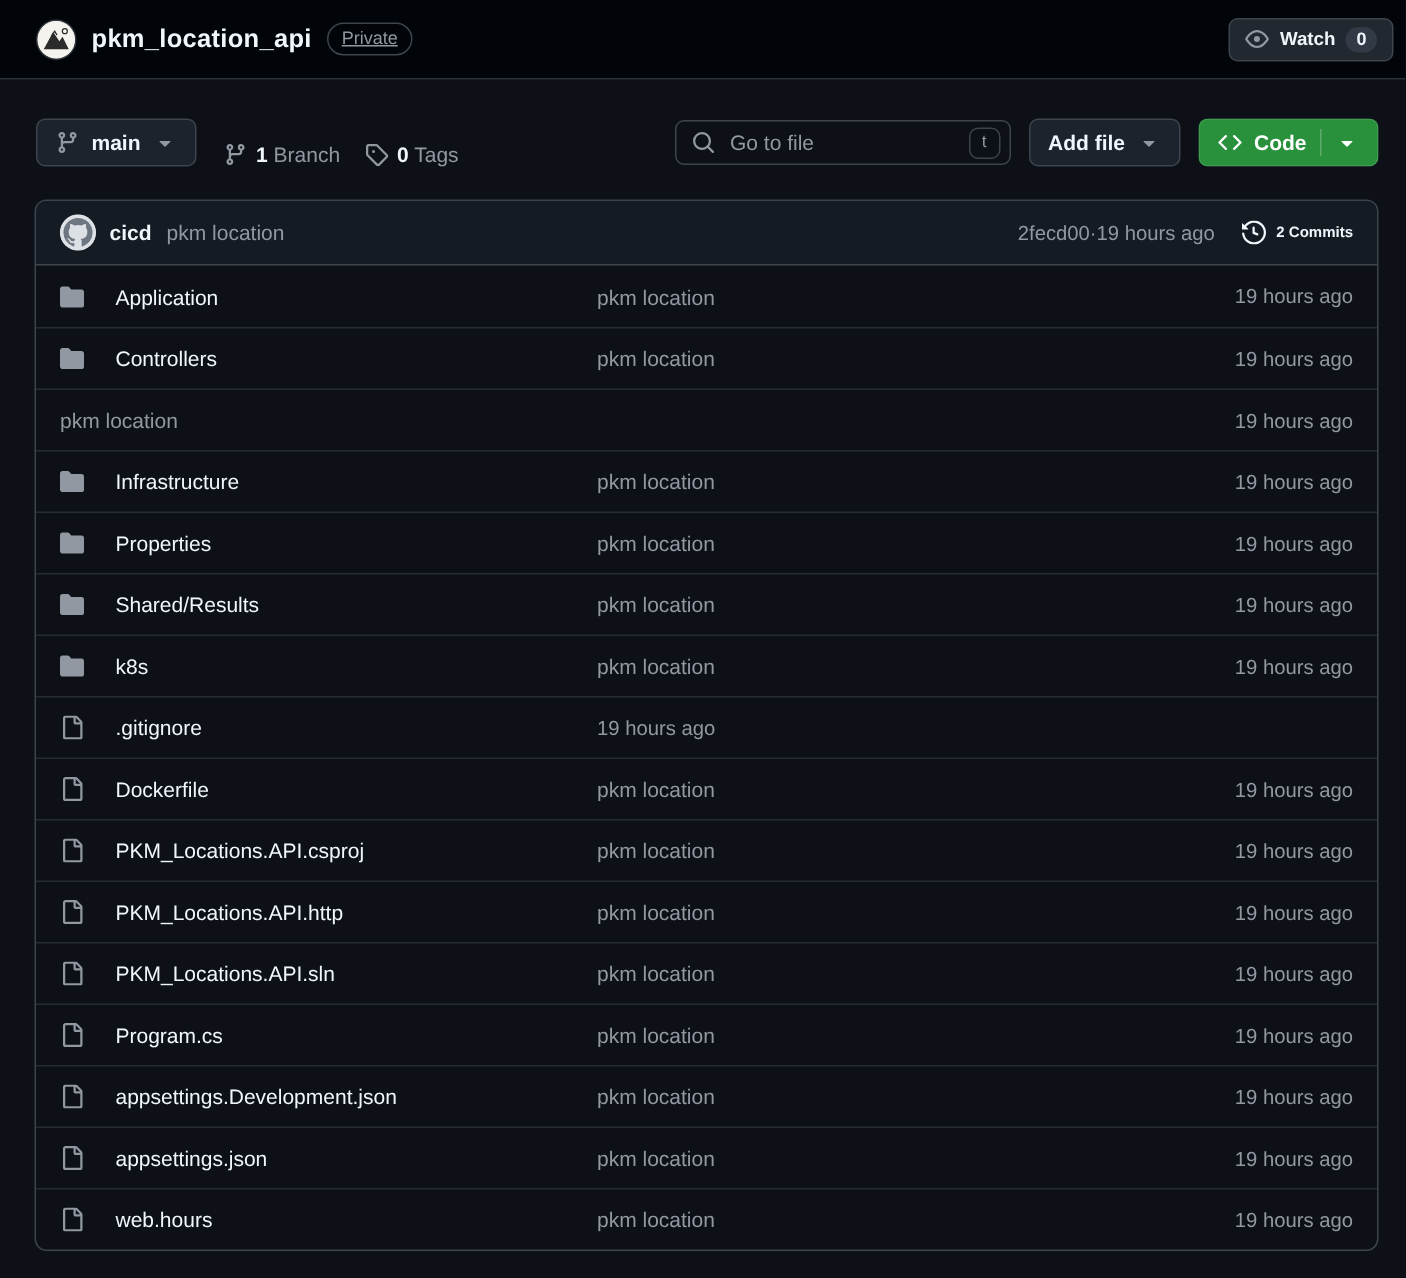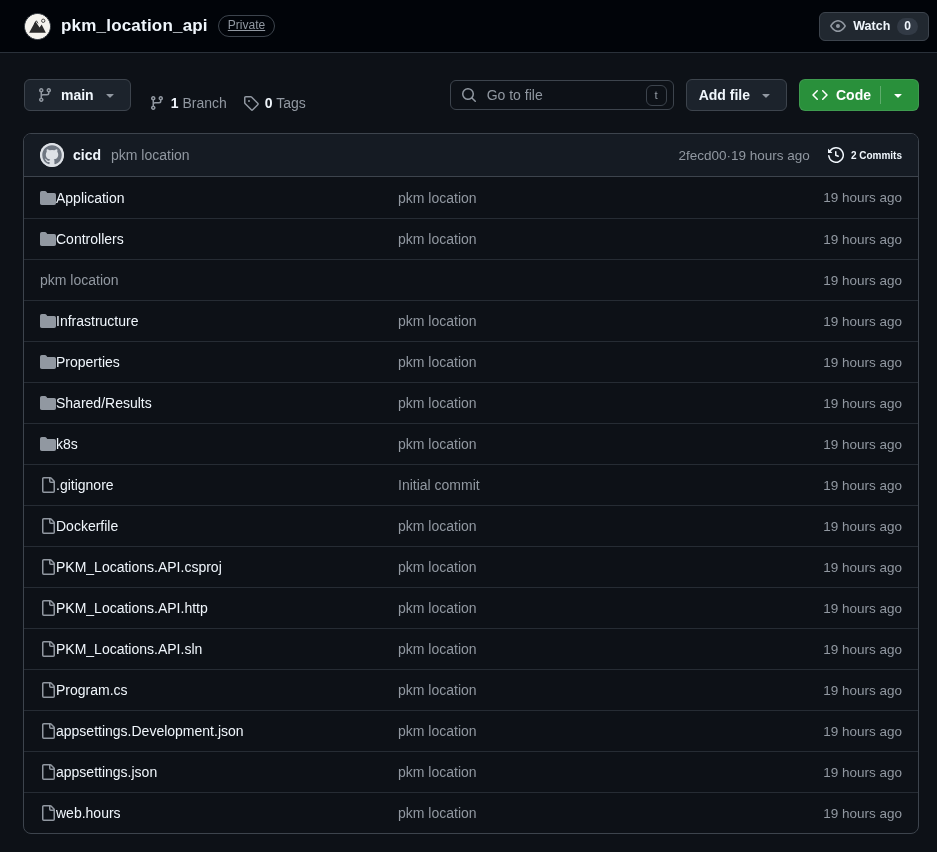--- a/index.html
+++ b/index.html
@@ -132,21 +132,21 @@
   .file-row {
     height: 41px;
     display: flex; align-items: center;
     padding: 0 16px;
     border-top: 1px solid rgba(61,68,77,0.55);
     cursor: pointer;
   }
   .file-row:first-of-type { border-top: none; }
   .cell-name {
     width: 358px; flex: none;
-    display: flex; align-items: flex-end; gap: 0;
+    display: flex; align-items: flex-end; gap: 21px;
   }
   .cell-name .icon { color: #9198a1; flex: none; }
   .file-name { color: #f0f6fc; font-size: 14px; white-space: nowrap; }
   .cell-msg { flex: 1; color: #9198a1; font-size: 14px; white-space: nowrap; overflow: hidden; }
   .cell-date { color: #9198a1; font-size: 13.5px; text-align: right; white-space: nowrap; }
 </style>
 </head>
 <body>
 
 <div class="app-header">
@@ -361,21 +361,20 @@
   <div class="file-row">
     <div class="cell-name">
 
       <span class="icon icon-file">
         <svg width="16" height="16" viewBox="0 0 16 16">
               <path d="M2 1.75C2 .784 2.784 0 3.75 0h6.586c.464 0 .909.184 1.237.513l2.914 2.914c.329.328.513.773.513 1.237v9.586A1.75 1.75 0 0 1 13.25 16h-9.5A1.75 1.75 0 0 1 2 14.25Zm1.75-.25a.25.25 0 0 0-.25.25v12.5c0 .138.112.25.25.25h9.5a.25.25 0 0 0 .25-.25V6h-2.75A1.75 1.75 0 0 1 9 4.25V1.5Zm6.75.062V4.25c0 .138.112.25.25.25h2.688l-.011-.013-2.914-2.914-.013-.011Z"></path>
             </svg>
       </span>
       <span class="file-name">.gitignore</span>
     </div>
-    <div class="cell-msg">Initial commit</div>
     <div class="cell-date">19 hours ago</div>
   </div>
 
   <div class="file-row">
     <div class="cell-name">
 
       <span class="icon icon-file">
         <svg width="16" height="16" viewBox="0 0 16 16">
               <path d="M2 1.75C2 .784 2.784 0 3.75 0h6.586c.464 0 .909.184 1.237.513l2.914 2.914c.329.328.513.773.513 1.237v9.586A1.75 1.75 0 0 1 13.25 16h-9.5A1.75 1.75 0 0 1 2 14.25Zm1.75-.25a.25.25 0 0 0-.25.25v12.5c0 .138.112.25.25.25h9.5a.25.25 0 0 0 .25-.25V6h-2.75A1.75 1.75 0 0 1 9 4.25V1.5Zm6.75.062V4.25c0 .138.112.25.25.25h2.688l-.011-.013-2.914-2.914-.013-.011Z"></path>
             </svg>

